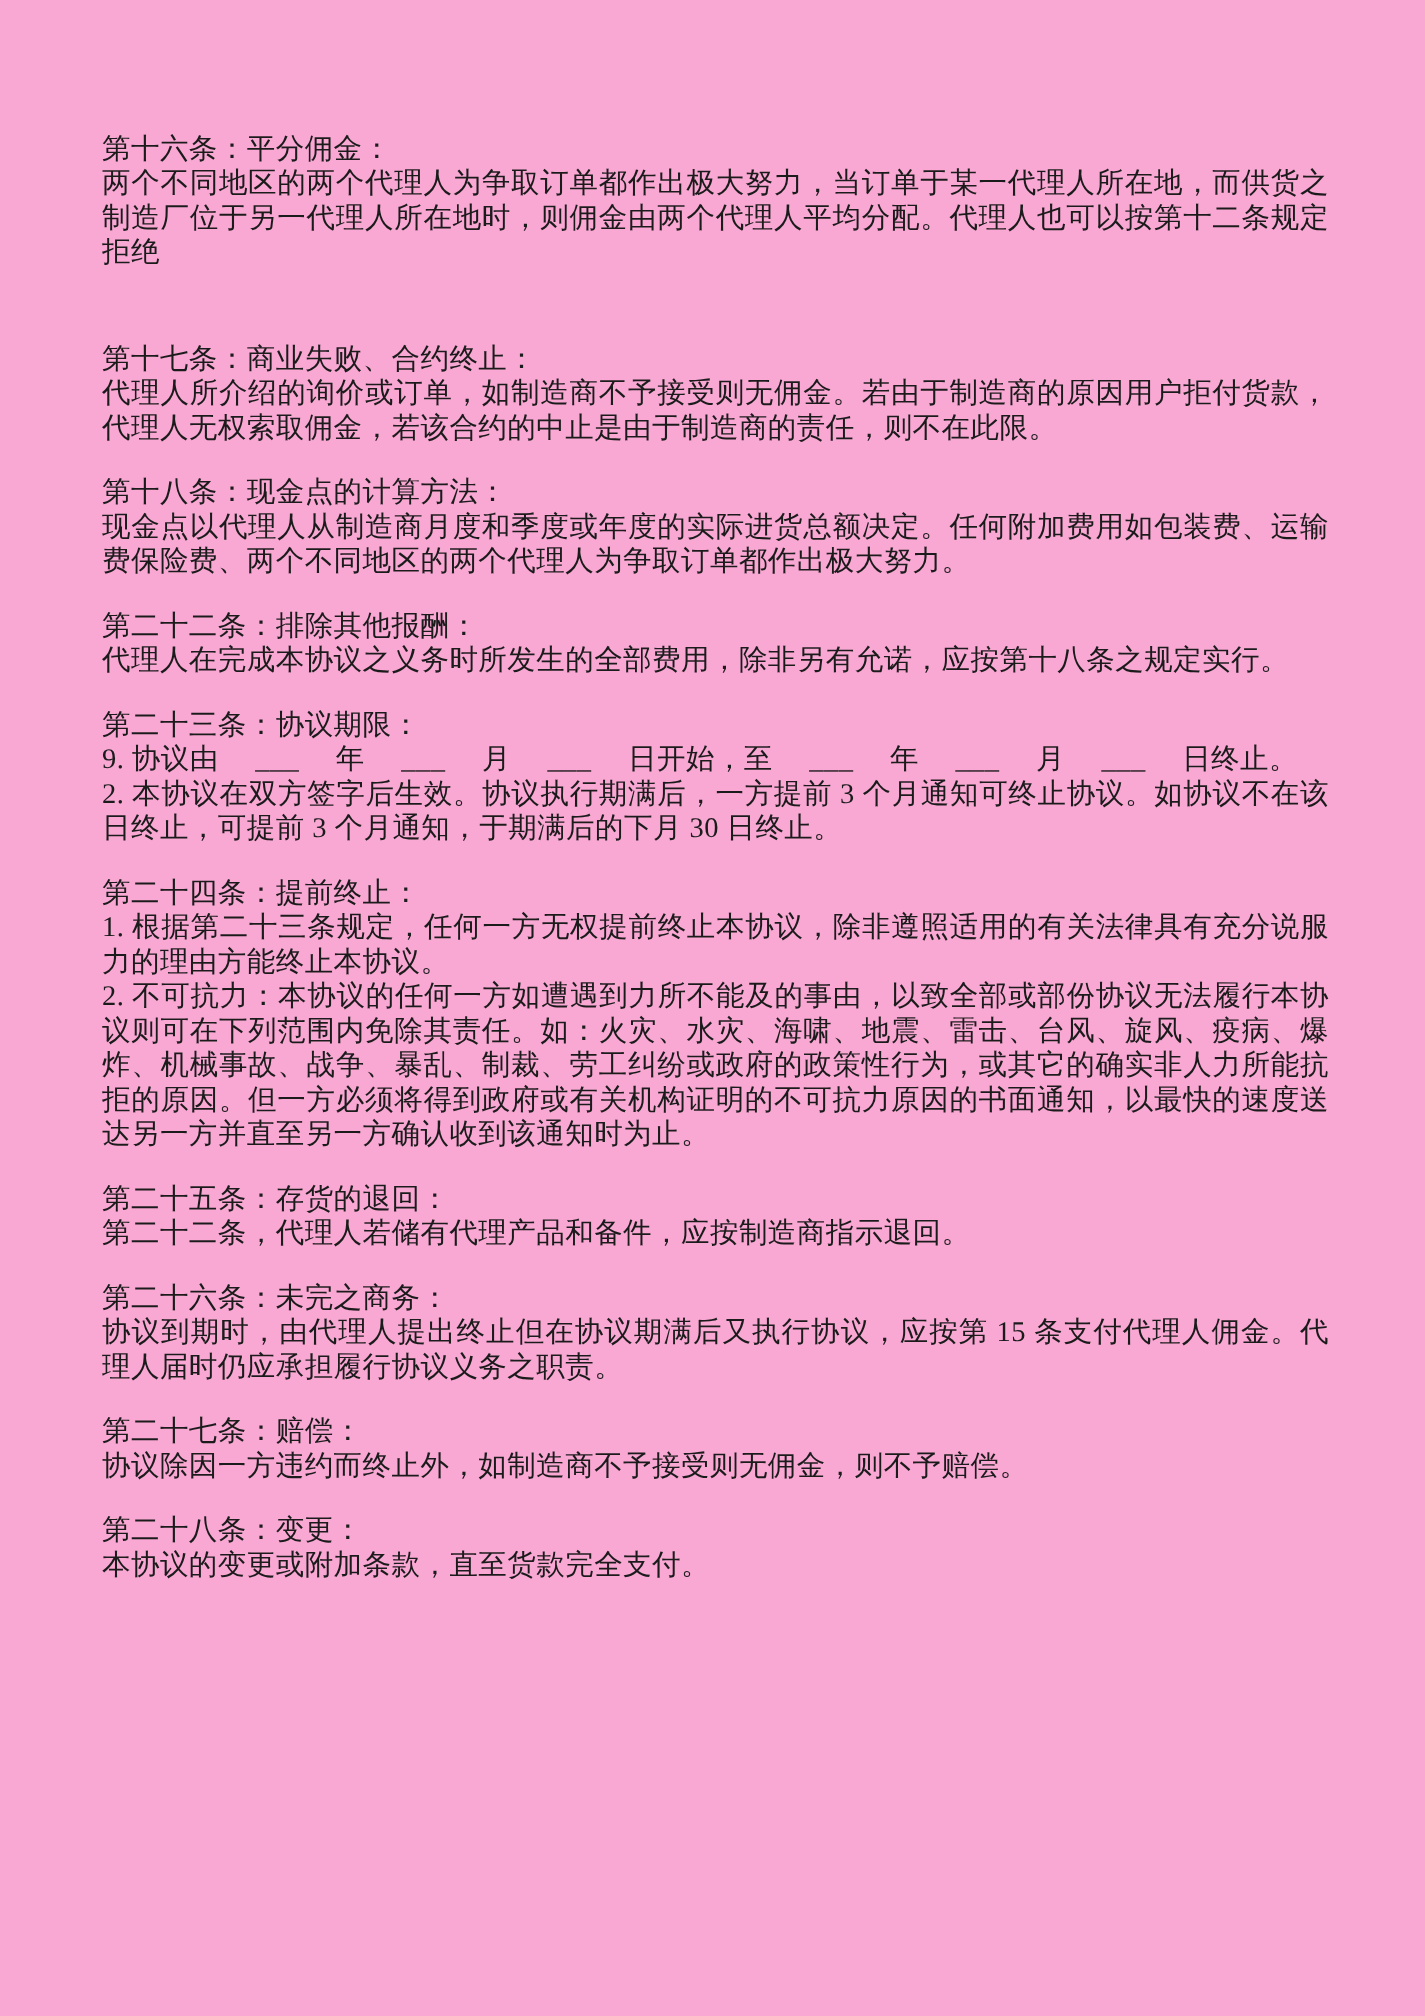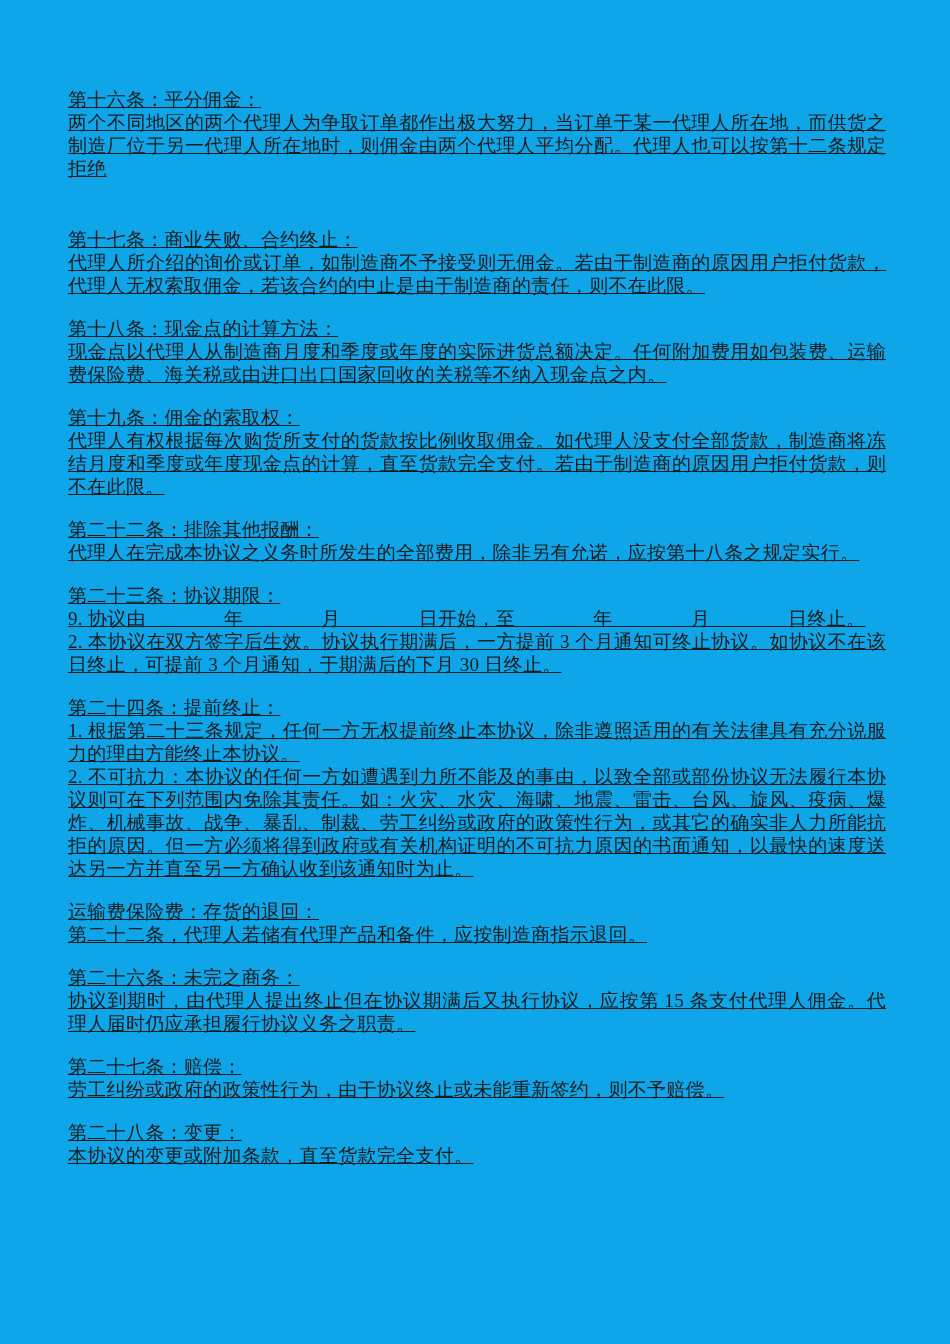--- a/index.html
+++ b/index.html
@@ -5,26 +5,25 @@
   * { box-sizing: border-box; }
   html, body {
     margin: 0;
     padding: 0;
     background: #ffffff;
   }
   .page {
     position: relative;
     width: 950px;
     height: 1344px;
-    background: #0ea5e9;
+    background: #f9a8d4;
     padding: 88px 64px 0 68px;
     overflow: hidden;
     color: #1b1b1b;
     font-family: "Liberation Serif", "DejaVu Serif", serif;
-    text-decoration: underline;
   }
   .article {
     margin: 0 0 20px 0;
   }
   .article--extra-gap {
     margin-bottom: 48px;
   }
   .article .heading,
   .article .para {
     margin: 0;
@@ -47,27 +46,23 @@
     <p class="para">两个不同地区的两个代理人为争取订单都作出极大努力，当订单于某一代理人所在地，而供货之制造厂位于另一代理人所在地时，则佣金由两个代理人平均分配。代理人也可以按第十二条规定拒绝</p>
   </section>
 
   <section class="article">
     <p class="heading">第十七条：商业失败、合约终止：</p>
     <p class="para">代理人所介绍的询价或订单，如制造商不予接受则无佣金。若由于制造商的原因用户拒付货款，代理人无权索取佣金，若该合约的中止是由于制造商的责任，则不在此限。</p>
   </section>
 
   <section class="article">
     <p class="heading">第十八条：现金点的计算方法：</p>
-    <p class="para">现金点以代理人从制造商月度和季度或年度的实际进货总额决定。任何附加费用如包装费、运输费保险费、海关税或由进口出口国家回收的关税等不纳入现金点之内。</p>
+    <p class="para">现金点以代理人从制造商月度和季度或年度的实际进货总额决定。任何附加费用如包装费、运输费保险费、两个不同地区的两个代理人为争取订单都作出极大努力。</p>
   </section>
 
-  <section class="article">
-    <p class="heading">第十九条：佣金的索取权：</p>
-    <p class="para">代理人有权根据每次购货所支付的货款按比例收取佣金。如代理人没支付全部货款，制造商将冻结月度和季度或年度现金点的计算，直至货款完全支付。若由于制造商的原因用户拒付货款，则不在此限。</p>
-  </section>
 
 
 
   <section class="article">
     <p class="heading">第二十二条：排除其他报酬：</p>
     <p class="para">代理人在完成本协议之义务时所发生的全部费用，除非另有允诺，应按第十八条之规定实行。</p>
   </section>
 
   <section class="article">
     <p class="heading">第二十三条：协议期限：</p>
@@ -75,32 +70,32 @@
     <p class="para">2. 本协议在双方签字后生效。协议执行期满后，一方提前 3 个月通知可终止协议。如协议不在该日终止，可提前 3 个月通知，于期满后的下月 30 日终止。</p>
   </section>
 
   <section class="article">
     <p class="heading">第二十四条：提前终止：</p>
     <p class="para">1. 根据第二十三条规定，任何一方无权提前终止本协议，除非遵照适用的有关法律具有充分说服力的理由方能终止本协议。</p>
     <p class="para">2. 不可抗力：本协议的任何一方如遭遇到力所不能及的事由，以致全部或部份协议无法履行本协议则可在下列范围内免除其责任。如：火灾、水灾、海啸、地震、雷击、台风、旋风、疫病、爆炸、机械事故、战争、暴乱、制裁、劳工纠纷或政府的政策性行为，或其它的确实非人力所能抗拒的原因。但一方必须将得到政府或有关机构证明的不可抗力原因的书面通知，以最快的速度送达另一方并直至另一方确认收到该通知时为止。</p>
   </section>
 
   <section class="article">
-    <p class="heading">运输费保险费：存货的退回：</p>
+    <p class="heading">第二十五条：存货的退回：</p>
     <p class="para">第二十二条，代理人若储有代理产品和备件，应按制造商指示退回。</p>
   </section>
 
   <section class="article">
     <p class="heading">第二十六条：未完之商务：</p>
     <p class="para">协议到期时，由代理人提出终止但在协议期满后又执行协议，应按第 15 条支付代理人佣金。代理人届时仍应承担履行协议义务之职责。</p>
   </section>
 
   <section class="article">
     <p class="heading">第二十七条：赔偿：</p>
-    <p class="para">劳工纠纷或政府的政策性行为，由于协议终止或未能重新签约，则不予赔偿。</p>
+    <p class="para">协议除因一方违约而终止外，如制造商不予接受则无佣金，则不予赔偿。</p>
   </section>
 
   <section class="article">
     <p class="heading">第二十八条：变更：</p>
     <p class="para">本协议的变更或附加条款，直至货款完全支付。</p>
   </section>
 
 </div>
 
 </body></html>

